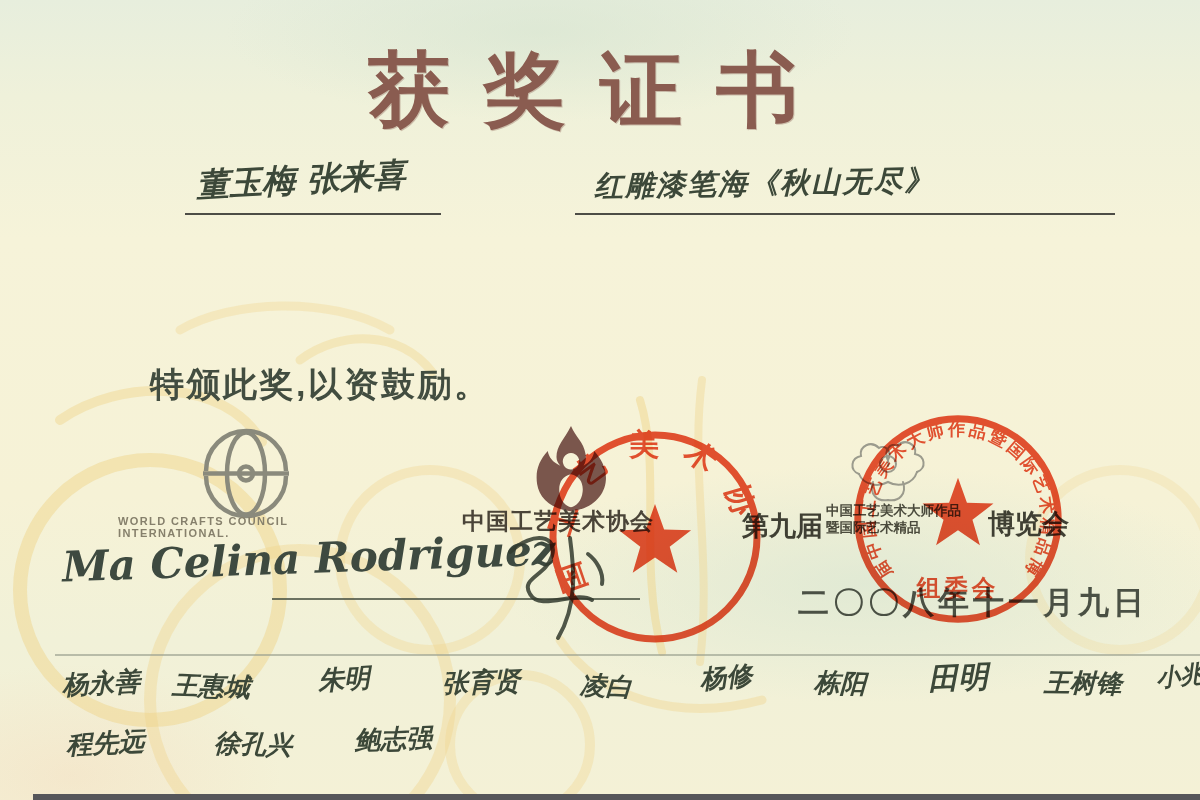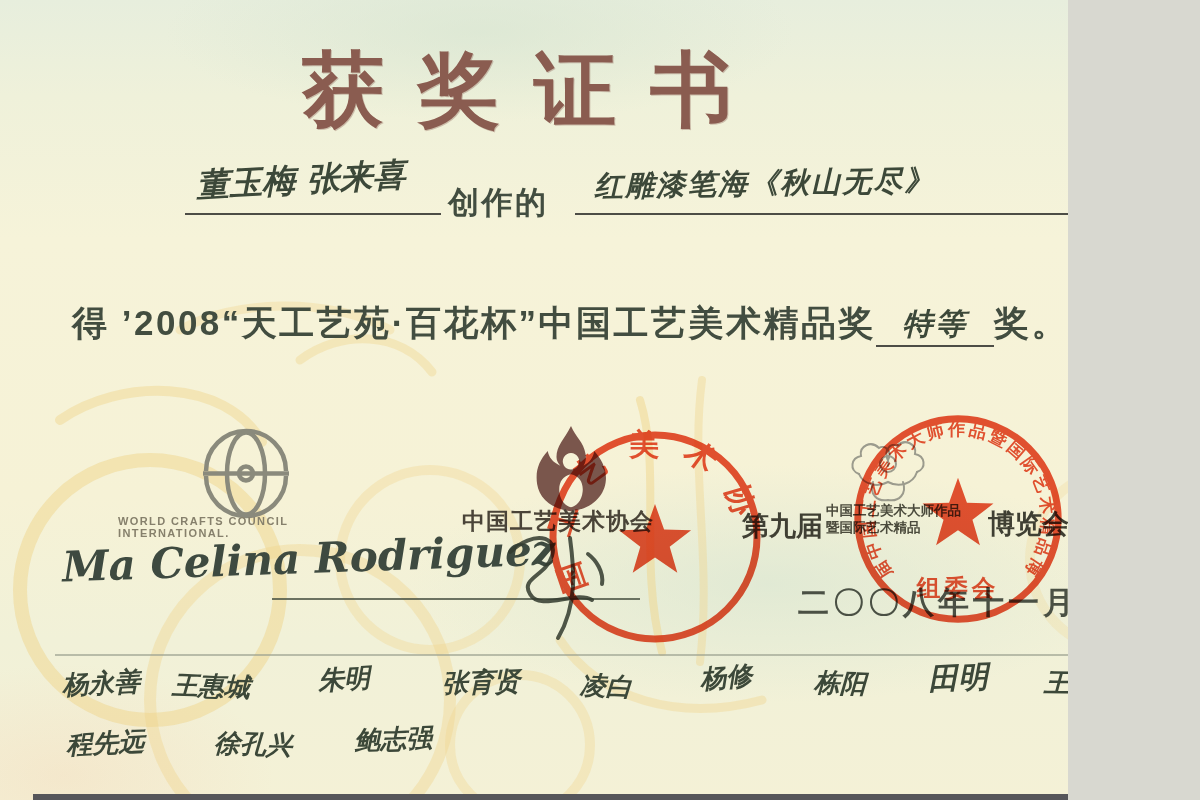--- a/index.html
+++ b/index.html
@@ -1,17 +1,17 @@
 <!DOCTYPE html>
 <html><head>
 <meta charset="utf-8">
 <style>
   html,body{margin:0;padding:0;background:#d8d8d0;}
   .canvas{
-    position:relative;width:1068px;height:800px;overflow:hidden;
+    position:relative;width:1200px;height:800px;overflow:hidden;
     font-family:"Liberation Sans",sans-serif;
     background:linear-gradient(180deg,#e7eedd 0%,#eff1da 12%,#f6f3d9 30%,#f6f2d6 62%,#f1f1d8 80%,#f4f1d6 100%);
   }
   .canvas::before{
     content:"";position:absolute;inset:0;z-index:0;pointer-events:none;
     background:
       radial-gradient(ellipse 520px 170px at 72% 73%, rgba(219,231,211,.75), transparent 70%),
       radial-gradient(ellipse 420px 120px at 45% 4%, rgba(214,228,208,.6), transparent 75%),
       radial-gradient(ellipse 300px 160px at 6% 97%, rgba(245,214,184,.35), transparent 70%);
   }
@@ -59,27 +59,24 @@
       <path d="M702,380 C690,470 712,560 700,662" stroke-width="8" opacity=".4"></path>
       <path d="M560,640 C600,700 680,722 762,700" stroke-width="9" opacity=".4"></path>
       <path d="M180,330 C230,300 330,296 390,330" stroke-width="9" opacity=".35"></path>
     </g>
   </svg>
 
   <div class="layer title">获奖证书</div>
 
   <div class="blank layer" style="left:185px;top:168px;width:256px;height:45px;"></div>
   <div class="layer hand" style="left:196px;top:158px;font-size:33px;transform:rotate(-3deg);">董玉梅  张来喜</div>
-  <div class="layer print" style="left:448px;top:182px;font-size:31px;">创作的</div>
   <div class="blank layer" style="left:575px;top:168px;width:540px;height:45px;"></div>
   <div class="layer hand" style="left:594px;top:164px;font-size:29px;letter-spacing:2px;transform:rotate(-1deg);">红雕漆笔海《秋山无尽》</div>
 
-  <div class="layer print bodyline" style="left:72px;top:300px;">
-    <span>得 ’2008“天工艺苑·百花杯”中国工艺美术精品奖</span><span style="display:inline-block;min-width:118px;border-bottom:2px solid #4d4d46;text-align:center;vertical-align:bottom;"><span class="hand" style="font-size:30px;">特等</span></span><span>奖。</span>
-  </div>
+  <div class="layer print bodyline" style="left:150px;top:362px;font-size:34px;">特颁此奖,以资鼓励。</div>
 
   <svg class="layer" style="left:196px;top:426px;" width="100" height="96" viewBox="0 0 100 96">
     <g stroke="#8a8a7c" stroke-width="4.5" fill="none">
       <path d="M10,45 A40,40 0 0 1 90,45"></path>
       <path d="M10,50 A40,40 0 0 0 90,50"></path>
       <line x1="7" y1="47.5" x2="93" y2="47.5"></line>
       <ellipse cx="50" cy="47.5" rx="19" ry="41"></ellipse>
       <circle cx="50" cy="47.5" r="7"></circle>
     </g>
   </svg>

